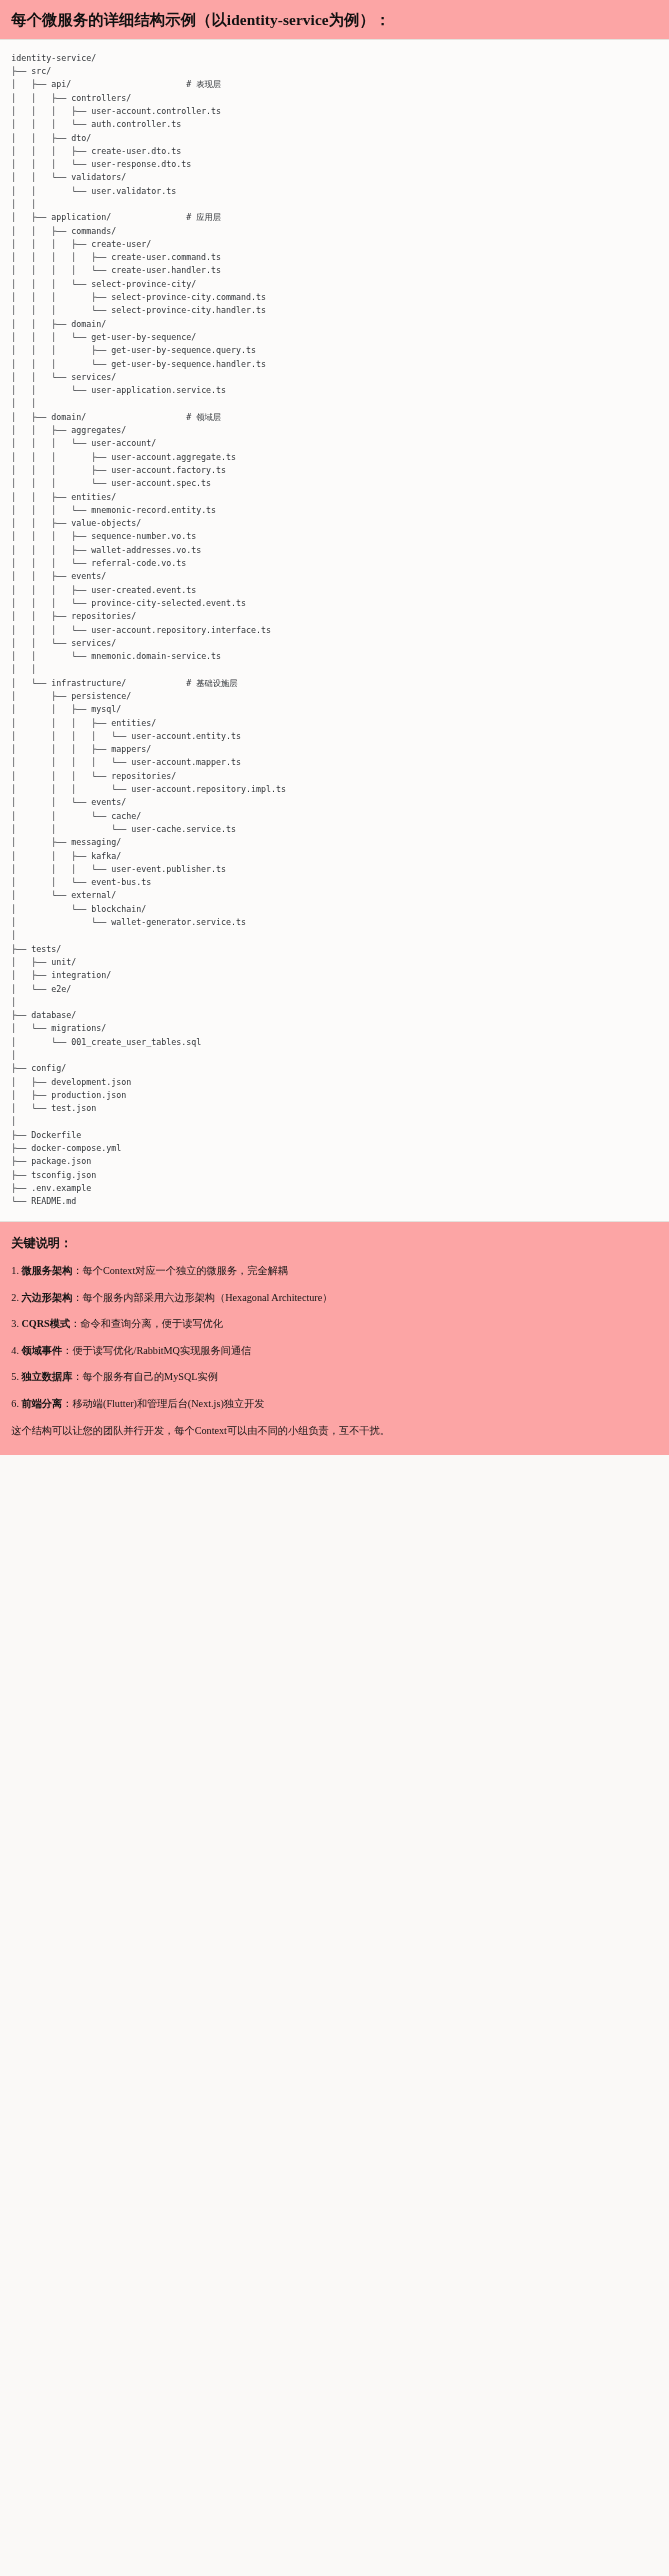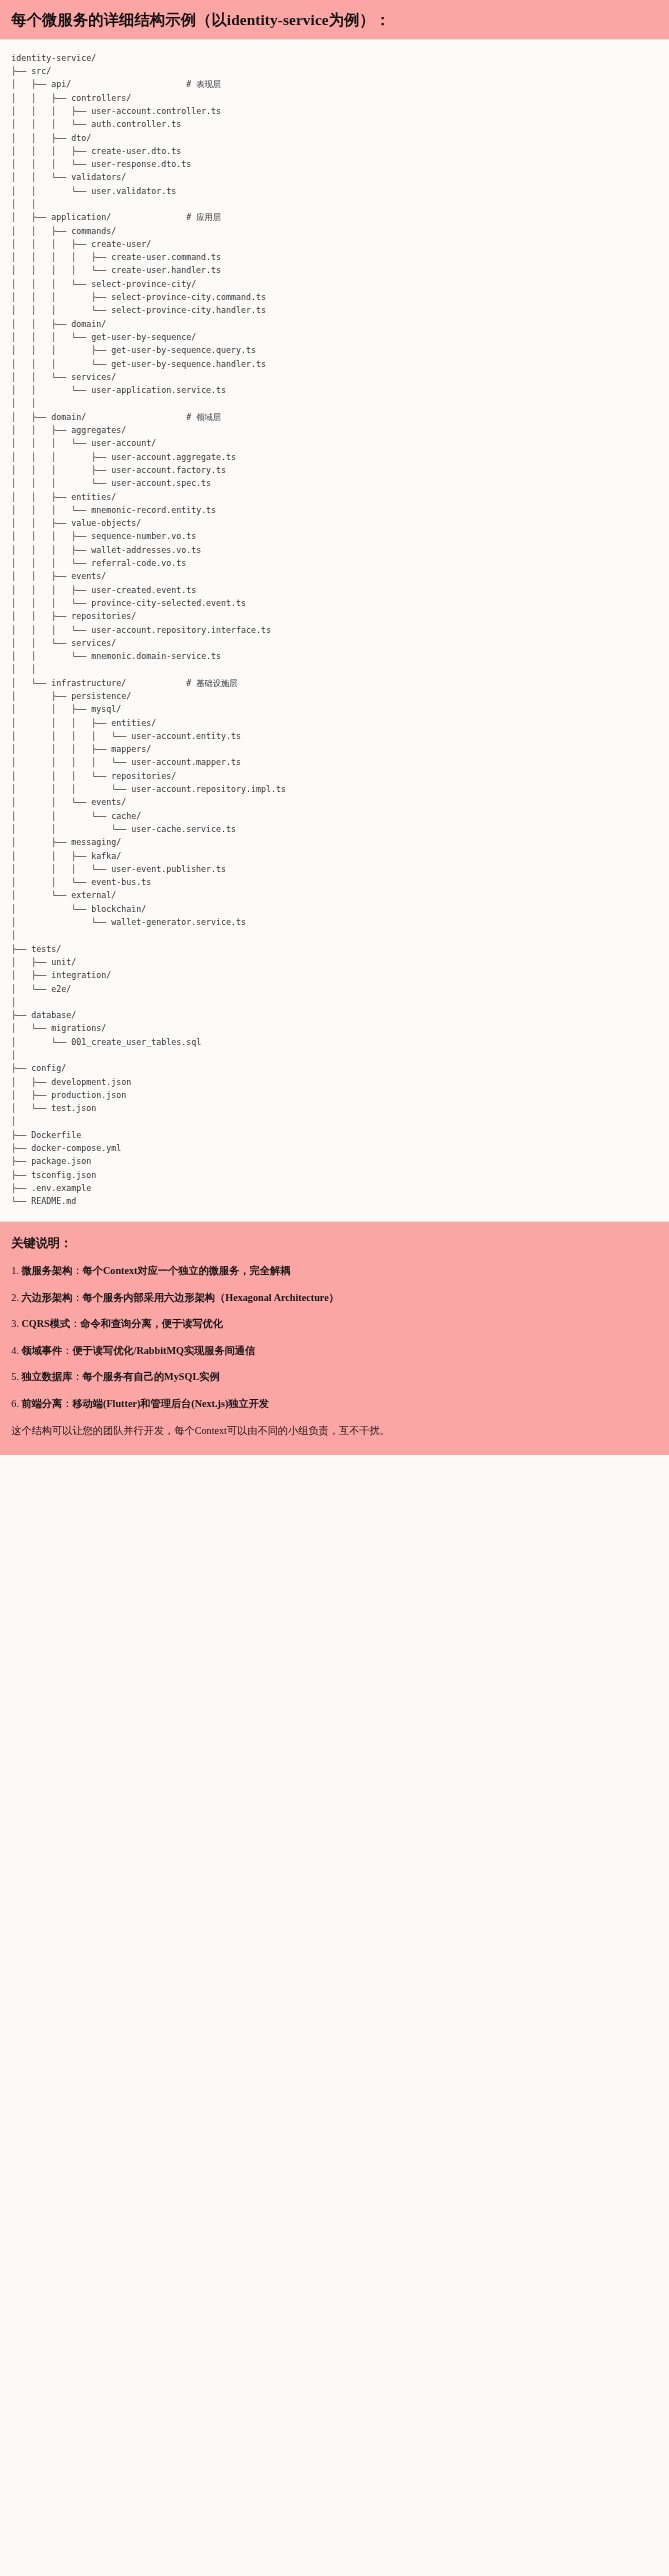--- a/index.html
+++ b/index.html
@@ -82,21 +82,21 @@
   .note-num {
     font-family: "Liberation Serif", serif;
   }
   .note-term {
     font-weight: bold;
   }
   .note-sep {
     font-weight: normal;
   }
   .note-desc {
-    font-weight: bold;
+    font-weight: normal;
     text-align: right;
   }
   .closing {
     font-family: "Liberation Serif", serif;
     font-size: 10.2px;
     line-height: 1.55;
     margin: 9px 0 0 0;
     color: #151515;
   }
 </style>

